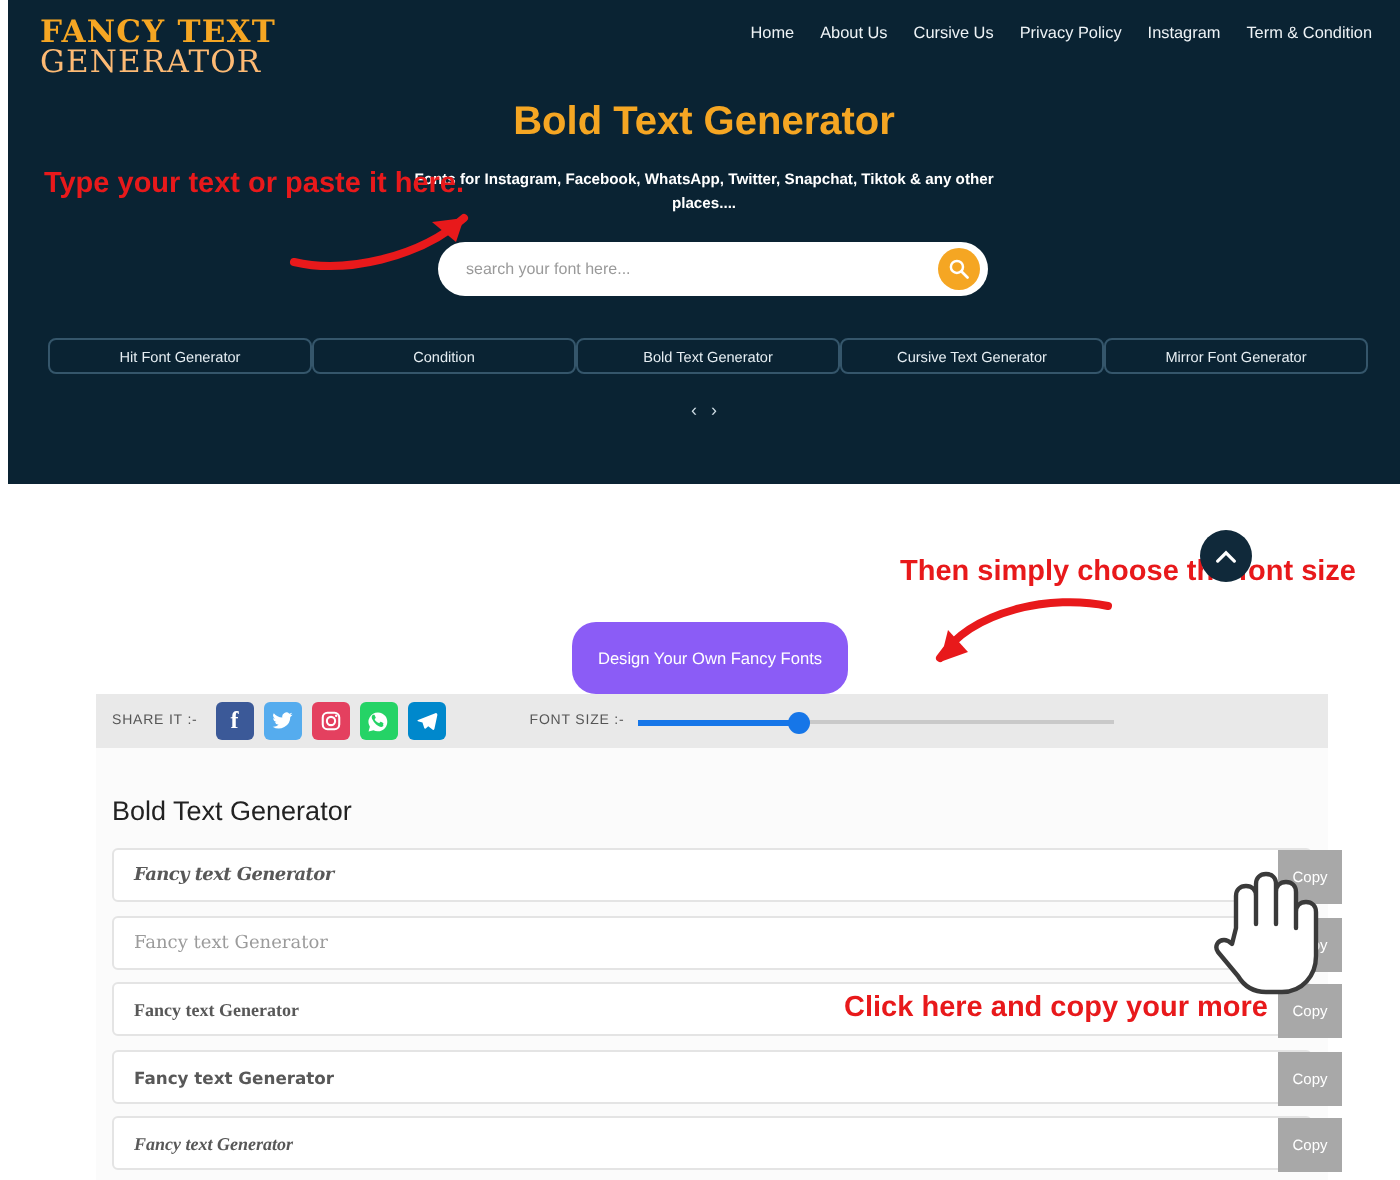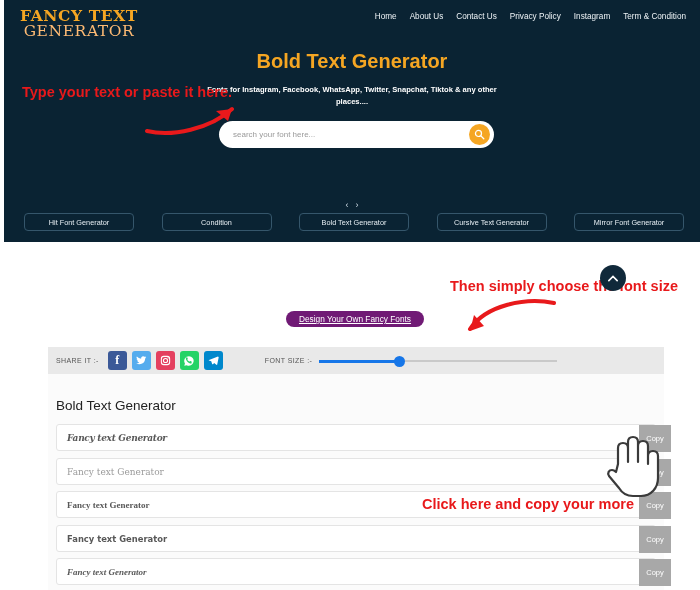--- a/index.html
+++ b/index.html
@@ -9,21 +9,21 @@
     font-family: "Liberation Sans", sans-serif;
     overflow: hidden;
   }
   #page { position: relative; width: 700px; height: 590px; background: #ffffff; }
 
   
   .hero {
     position: absolute; left: 4px; top: 0; width: 696px; height: 242px;
     background: #0a2333;
   }
-  .logo { position: absolute; left: 16px; top: 8px; line-height: 1.02; text-align: center; }
+  .logo { position: absolute; left: 16px; top: 8px; line-height: 1.02; }
   .logo-l1 {
     font-family: "DejaVu Serif", serif; font-weight: bold; font-size: 15.5px;
     letter-spacing: 0.6px; color: #f5a623; display: block;
   }
   .logo-l2 {
     font-family: "DejaVu Serif", serif; font-weight: normal; font-size: 15.5px;
     letter-spacing: 0.6px; color: #fdba74; display: block;
   }
 
   .nav { position: absolute; right: 14px; top: 12px; display: flex; gap: 13px; }
@@ -66,42 +66,41 @@
     border-radius: 50%; background: #f5a623; border: 0; cursor: pointer;
     display: flex; align-items: center; justify-content: center;
   }
 
   
   .pills {
     position: absolute; left: 20px; top: 169px; width: 660px;
     display: flex; justify-content: space-between;
   }
   .pill {
-    width: 110px; height: 18px; border: 1px solid #35566b; border-radius: 4px;
+    width: 132px; height: 18px; border: 1px solid #35566b; border-radius: 4px;
     background: transparent; color: #e6eef3; font-size: 7.3px;
     display: flex; align-items: center; justify-content: center; cursor: pointer;
     font-family: "Liberation Sans", sans-serif;
-    margin-top: 44px;
   }
   .carousel-nav {
     position: absolute; left: 0; top: 200px; width: 696px;
     display: flex; justify-content: center; gap: 7px;
     color: #cfdde6; font-size: 9px;
   }
   .carousel-nav span { cursor: pointer; }
 
   
   .need-fonts {
     position: absolute; left: 250px; top: 285px; width: 210px; text-align: center;
     font-size: 11px; color: #2b2b2b; margin-top: 25px;
   }
   .design-btn {
-    position: absolute; left: 286px; top: 311px; width: 138px; height: 16px;
-    background: #701a75; color: #ffffff; border: 0; border-radius: 12px;
-    font-size: 8.3px; cursor: pointer; font-family: "Liberation Sans", sans-serif; text-decoration: underline;
+    position: absolute; left: 286px; top: 311px; width: 138px; height: 36px;
+    background: #8b5cf6; color: #ffffff; border: 0; border-radius: 12px;
+    font-size: 8.3px; cursor: pointer; font-family: "Liberation Sans", sans-serif;
   }
   .anno-size {
     left: 430px; top: 276px; width: 268px; text-align: center;
     font-size: 14.5px; line-height: 1.45;
   }
   .totop {
     position: absolute; left: 600px; top: 265px; width: 26px; height: 26px;
     border-radius: 50%; background: #10293a; cursor: pointer;
     display: flex; align-items: center; justify-content: center;
   }
@@ -173,21 +172,21 @@
   <div class="hero">
 
     <div class="logo">
       <span class="logo-l1">FANCY TEXT</span>
       <span class="logo-l2">GENERATOR</span>
     </div>
 
     <nav class="nav">
       <a href="#">Home</a>
       <a href="#">About Us</a>
-      <a href="#">Contact Us</a>
+      <a href="#">Cursive Us</a>
       <a href="#">Privacy Policy</a>
       <a href="#">Instagram</a>
       <a href="#">Term &amp; Condition</a>
     </nav>
 
     <div class="hero-title">Bold Text Generator</div>
     <div class="hero-sub">Fonts for Instagram, Facebook, WhatsApp, Twitter, Snapchat, Tiktok &amp; any other places....</div>
 
     <div class="anno anno-type">Type your text or paste it here.</div>
     <svg class="arrow-svg" style="left:140px; top:103px;" width="100" height="34" viewBox="0 0 100 34">

